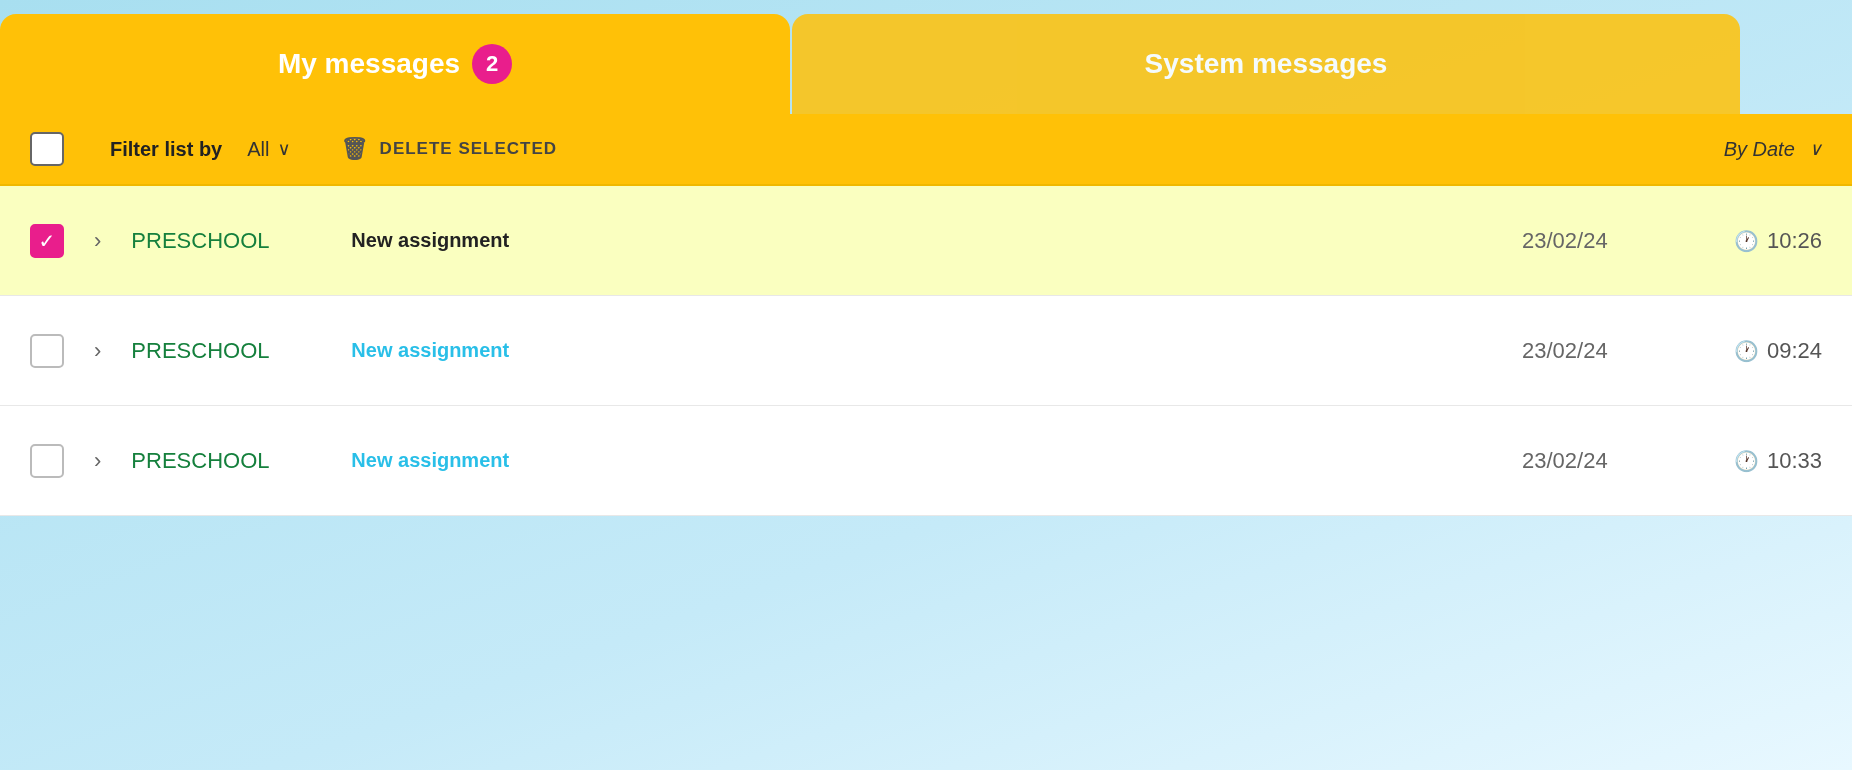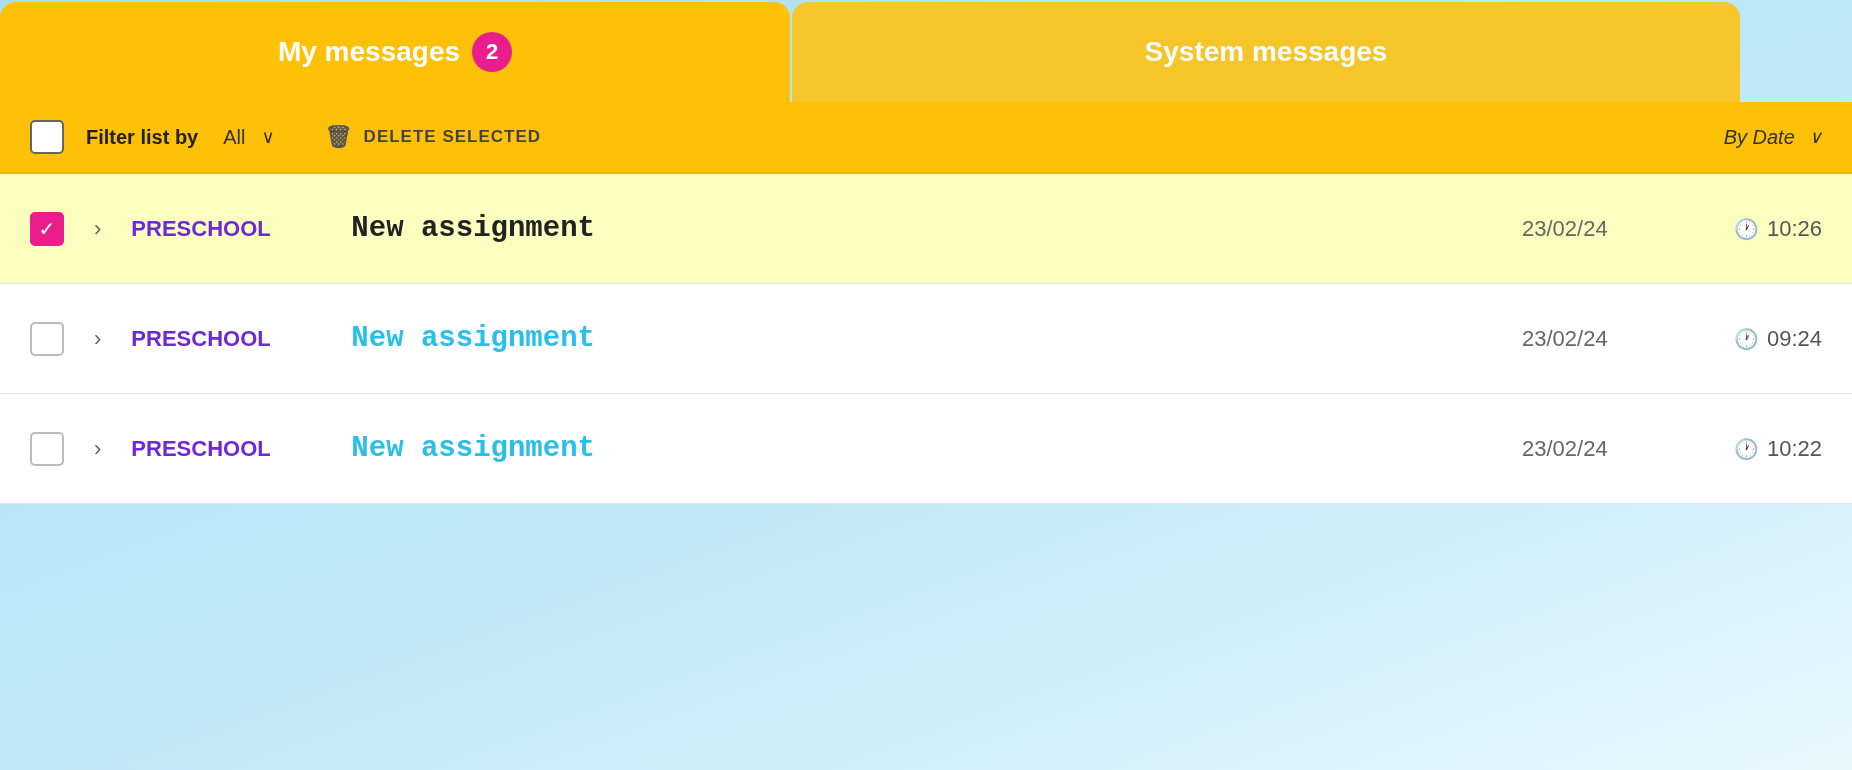--- a/index.html
+++ b/index.html
@@ -16,21 +16,21 @@
       width: 1852px;
       min-height: 770px;
       position: relative;
       background: linear-gradient(160deg, #a8dff0 0%, #c5eaf8 60%, #e8f8ff 100%);
     }
 
     
     .tabs-row {
       display: flex;
       align-items: flex-start;
-      padding-top: 2px;
+      padding-top: 14px;
       padding-left: 0;
     }
 
     .tab {
       display: flex;
       align-items: center;
       justify-content: center;
       height: 100px;
       cursor: pointer;
       border-radius: 16px 16px 0 0;
@@ -86,27 +86,27 @@
       background: white;
       border-radius: 5px;
       cursor: pointer;
       flex-shrink: 0;
     }
 
     .filter-label {
       font-size: 20px;
       font-weight: bold;
       color: #222;
-      margin-left: 2px;
+      margin-left: 26px;
     }
 
     .filter-select {
       display: flex;
       align-items: center;
-      gap: 16px;
+      gap: 8px;
       font-size: 20px;
       color: #333;
       margin-left: 5px;
     }
 
     .chevron-down {
       font-size: 18px;
       color: #333;
     }
 
@@ -184,32 +184,31 @@
     .row-arrow {
       font-size: 22px;
       color: #666;
       margin-left: 10px;
       margin-right: 10px;
       cursor: pointer;
     }
 
     .row-category {
       font-size: 22px;
-      font-weight: bold;
-      color: #6d28d9;
+      font-weight: normal;
+      color: #15803d;
       width: 200px;
       flex-shrink: 0;
     }
 
     .row-title {
-      font-size: 29px;
+      font-size: 20px;
       font-weight: bold;
       color: #222;
       flex: 1;
-      font-family: Liberation Mono, monospace;
     }
 
     .row-title.unread-title {
       color: #29bfe8;
       font-weight: bold;
     }
 
     .row-date {
       font-size: 22px;
       color: #666;
@@ -291,18 +290,18 @@
         </div>
       </div>
       <div class="message-row unread">
         <div class="row-checkbox"></div>
         <span class="row-arrow">›</span>
         <span class="row-category">PRESCHOOL</span>
         <span class="row-title unread-title">New assignment</span>
         <span class="row-date">23/02/24</span>
         <div class="row-time">
           <span class="clock-icon">🕐</span>
-          <span>10:22</span>
+          <span>10:33</span>
         </div>
       </div>
     </div>
 
 </div>
 
 </body></html>

